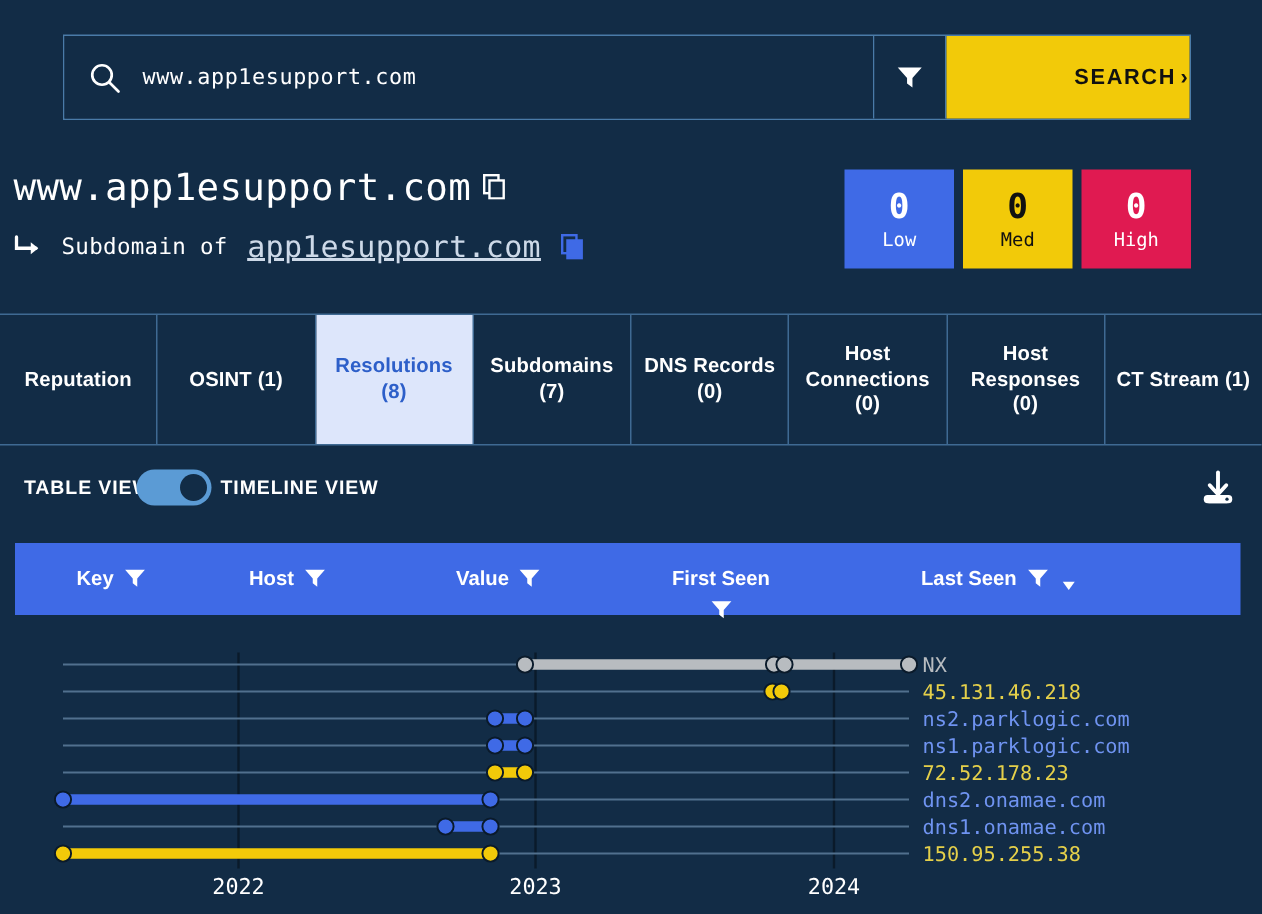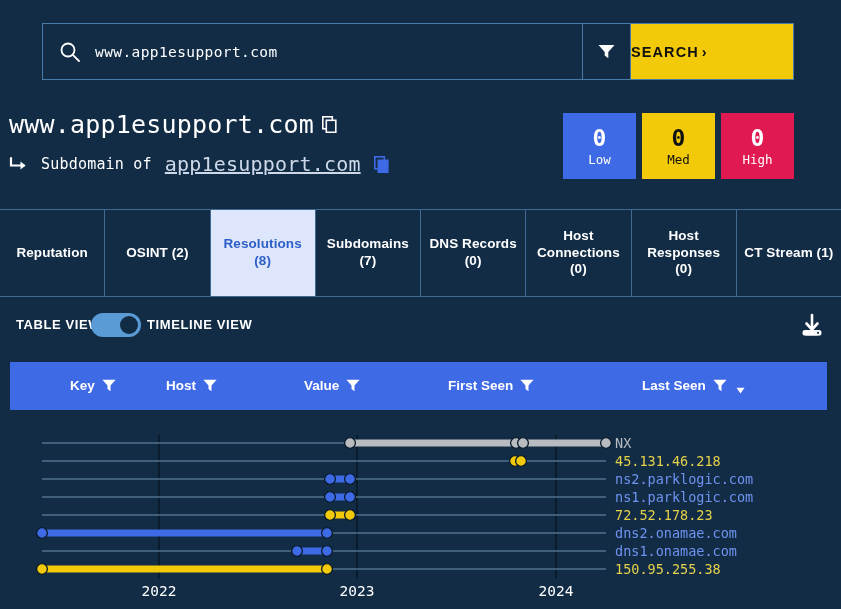--- a/index.html
+++ b/index.html
@@ -27,21 +27,21 @@
   .search-value {
     font-family: "DejaVu Sans Mono", monospace;
     font-size: 14.5px; color: #ffffff; letter-spacing: 0.4px;
   }
   .filter-btn {
     width: 48px; display: flex; align-items: center; justify-content: center;
     background: #122c46; border-right: 1px solid #4a7ba8;
   }
   .search-btn {
     width: 162px; background: #f2ca09;
-    display: flex; align-items: center; justify-content: flex-start; gap: 3px;
+    display: flex; align-items: center; justify-content: flex-end; gap: 3px;
     color: #111111;
     font-weight: bold; font-size: 14.5px; letter-spacing: 1.1px;
   }
   .funnel { width: 17px; height: 15px; display: block; }
 
   
   .title-row {
     position: absolute; left: 9px; top: 110px;
     display: flex; align-items: center; gap: 8px;
   }
@@ -195,21 +195,21 @@
     <span class="badge-num" style="color: rgb(255, 255, 255);">0</span>
     <span class="badge-lbl" style="color: rgb(255, 255, 255);">High</span>
   </div>
 </div>
 
 <div class="tabs" id="tabbar">
     <div class="tab">
       <span>Reputation</span>
     </div>
     <div class="tab">
-      <span>OSINT (2)</span>
+      <span>OSINT (1)</span>
     </div>
     <div class="tab active">
       <span>Resolutions (8)</span>
     </div>
     <div class="tab">
       <span>Subdomains (7)</span>
     </div>
     <div class="tab">
       <span>DNS Records (0)</span>
     </div>
@@ -235,45 +235,45 @@
       <path d="M15 4 L15 17" stroke="#ffffff" stroke-width="2.6" stroke-linecap="round"></path>
       <path d="M9.5 12.5 L15 18.5 L20.5 12.5" fill="none" stroke="#ffffff" stroke-width="2.6" stroke-linecap="round" stroke-linejoin="round"></path>
       <path d="M6 19 C6 22 7.5 23.5 10 23.5 L20 23.5 C22.5 23.5 24 22 24 19 L24 21.5 C24 23.5 22.5 24.5 20 24.5 L10 24.5 C7.5 24.5 6 23.5 6 21.5 Z" fill="#ffffff"></path>
       <rect x="5.5" y="19" width="19" height="5.5" rx="2.6" fill="#ffffff"></rect>
       <circle cx="21" cy="21.8" r="1.1" fill="#122c46"></circle>
     </svg>
   </span>
 </div>
 
 <div class="thead" id="thead">
-    <div class="th" style="left: 28px; padding-left: 32px;">
+    <div class="th" style="left: 9px; padding-left: 32px;">
       <span>Key</span>
       <span class="th-funnel"><svg viewBox="0 0 14 13" width="14" height="13">
           <path d="M0.4 0.8 L13.6 0.8 L8.5 6.6 L8.5 12.2 L5.5 9.9 L5.5 6.6 Z" fill="#ffffff"></path>
         </svg></span>
     </div>
     <div class="th" style="left: 156px;">
       <span>Host</span>
       <span class="th-funnel"><svg viewBox="0 0 14 13" width="14" height="13">
           <path d="M0.4 0.8 L13.6 0.8 L8.5 6.6 L8.5 12.2 L5.5 9.9 L5.5 6.6 Z" fill="#ffffff"></path>
         </svg></span>
     </div>
     <div class="th" style="left: 294px;">
       <span>Value</span>
       <span class="th-funnel"><svg viewBox="0 0 14 13" width="14" height="13">
           <path d="M0.4 0.8 L13.6 0.8 L8.5 6.6 L8.5 12.2 L5.5 9.9 L5.5 6.6 Z" fill="#ffffff"></path>
         </svg></span>
     </div>
-    <div class="th" style="left: 438px;">
+    <div class="th" style="left: 438px; flex-direction: column;">
       <span>First Seen</span>
       <span class="th-funnel"><svg viewBox="0 0 14 13" width="14" height="13">
           <path d="M0.4 0.8 L13.6 0.8 L8.5 6.6 L8.5 12.2 L5.5 9.9 L5.5 6.6 Z" fill="#ffffff"></path>
         </svg></span>
     </div>
-    <div class="th" style="left: 632px;">
+    <div class="th" style="left: 604px;">
       <span>Last Seen</span>
       <span class="th-funnel"><svg viewBox="0 0 14 13" width="14" height="13">
           <path d="M0.4 0.8 L13.6 0.8 L8.5 6.6 L8.5 12.2 L5.5 9.9 L5.5 6.6 Z" fill="#ffffff"></path>
         </svg></span>
       <span class="th-sort"><svg viewBox="0 0 9 7" width="9" height="7">
           <path d="M0.5 0.8 L8.5 0.8 L4.5 6.4 Z" fill="#ffffff"></path>
         </svg></span>
     </div>
   </div>
 

